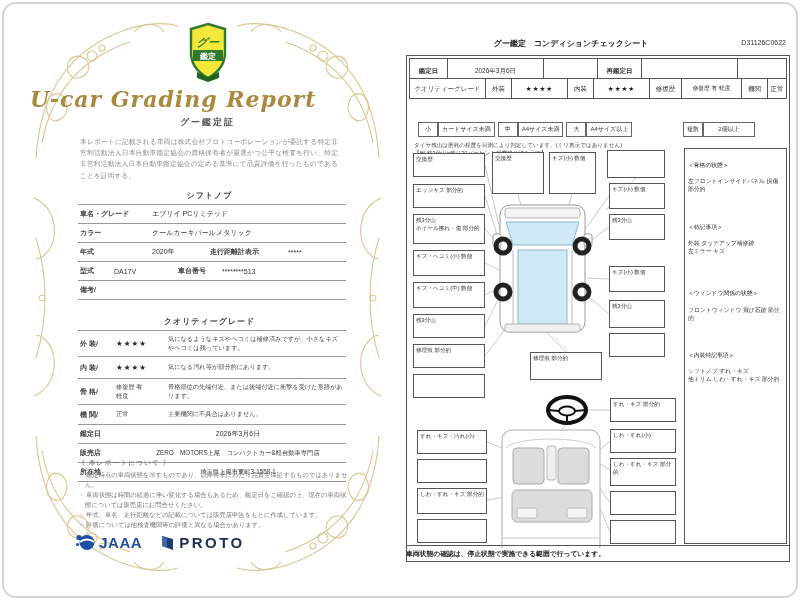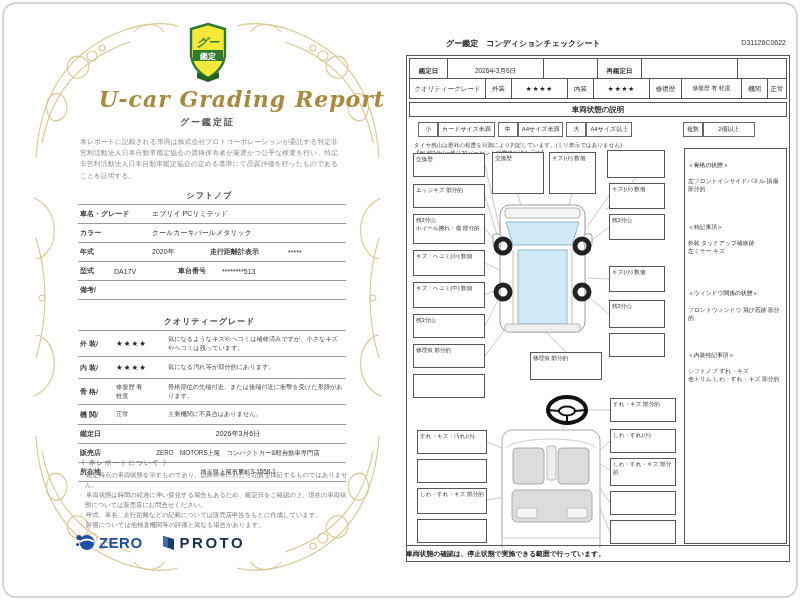--- a/index.html
+++ b/index.html
@@ -5,21 +5,21 @@
   * { margin:0; padding:0; box-sizing:border-box; }
   html,body { width:800px; height:600px; background:#fff; font-family:"Liberation Sans","DejaVu Sans",sans-serif; color:#333; }
   #stage { position:relative; width:800px; height:600px; background:#fff; overflow:hidden; }
   .outer-frame { position:absolute; inset:2px; border:2px solid #d4d4d4; border-radius:14px; pointer-events:none; }
 
   
   #left-page { position:absolute; left:30px; top:8px; width:355px; height:578px; }
   #ornaments { position:absolute; inset:0; z-index:0; }
   .lp-content { position:relative; z-index:1; }
   #badge { position:absolute; left:158px; top:14px; }
-  #lp-title { position:absolute; left:0; top:78px; width:355px; text-align:right;
+  #lp-title { position:absolute; left:0; top:78px; width:355px; text-align:left;
               font-family:"DejaVu Serif",serif; font-style:italic; font-weight:bold;
               font-size:22px; color:#a8893d; letter-spacing:1px; }
   #lp-subtitle { position:absolute; left:0; top:108px; width:355px; text-align:center;
                  font-size:9px; font-weight:bold; color:#555; letter-spacing:2px; }
   #lp-intro { position:absolute; left:50px; top:128px; width:258px; font-size:6.8px;
               line-height:1.65; color:#8a8a8a; text-align:justify; }
   .sec-head { position:absolute; width:263px; left:48px; text-align:center; font-size:8px;
               font-weight:bold; color:#444; letter-spacing:1px; }
   .ltable { position:absolute; left:48px; width:268px; border-top:1px solid #999; }
   .lrow { display:flex; align-items:center; border-bottom:1px solid #999; min-height:19px;
@@ -32,21 +32,21 @@
   #about .a-title { font-size:6.8px; color:#666; margin-bottom:2px; letter-spacing:1px; }
   #about .a-item { padding-left:7px; text-indent:-7px; margin-bottom:1px; }
   #lp-logos { position:absolute; left:0px; top:525px; width:260px; display:flex; gap:18px;
               align-items:center; justify-content:center; }
   .proto-word { font-size:15px; font-weight:800; color:#1d50a2; letter-spacing:0.5px; }
   .jaaa-word  { font-size:15px; font-weight:800; color:#1a2f55; letter-spacing:2.5px; }
   .logo-pair { display:flex; align-items:center; gap:4px; }
 
   
   #right-page { position:absolute; left:406px; top:36px; width:384px; height:530px; font-size:7px; }
-  #rp-title { position:absolute; left:40px; top:2px; width:250px; font-size:8px; font-weight:bold; color:#222; }
+  #rp-title { position:absolute; left:40px; top:2px; width:250px; text-align:center; font-size:8px; font-weight:bold; color:#222; }
   #rp-docnum { position:absolute; right:4px; top:3px; font-size:7px; color:#333; }
   #rp-border { position:absolute; left:0; top:19px; width:384px; height:507px; border:1px solid #555; background:#fff; }
   .hrow { position:absolute; display:flex; border:1px solid #555; background:#fff; }
   .hrow > div { border-right:1px solid #555; display:flex; align-items:center; justify-content:center;
                 text-align:center; padding:1px; font-size:6.5px; line-height:1.2; }
   .hrow > div:last-child { border-right:none; }
   #band { position:absolute; left:3px; top:66px; width:378px; height:15px; border:1px solid #555;
           display:flex; align-items:center; justify-content:center; font-weight:bold; font-size:7.5px; }
   .legend { position:absolute; top:86px; display:flex; }
   .legend span { border:1px solid #666; padding:2px 3px; font-size:6px; display:flex; align-items:center; justify-content:center; }
@@ -183,21 +183,21 @@
     </div>
 
     <div id="lp-logos">
       <span class="logo-pair">
         <svg width="20" height="18" viewBox="0 0 20 18">
           <circle cx="12" cy="9.5" r="7.5" fill="#1d50a2"></circle>
           <path d="M5 9 C9 5.5 15 5.5 19 9" stroke="#fff" stroke-width="2" fill="none"></path>
           <circle cx="4" cy="4.5" r="2.6" fill="#1d50a2"></circle>
           <circle cx="2.6" cy="11.5" r="1.6" fill="#1d50a2"></circle>
         </svg>
-        <span class="proto-word">ZERO</span>
+        <span class="proto-word">JAAA</span>
       </span>
       <span class="logo-pair">
         <svg width="15" height="17" viewBox="0 0 15 17">
           <path d="M2 2 L13 5 L13 16 L2 12 Z" fill="#1a3c6e"></path>
           <path d="M2 2 L7 3.4 L7 13.8 L2 12 Z" fill="#3f6aa8"></path>
         </svg>
         <span class="jaaa-word">PROTO</span>
       </span>
     </div>
   </div>
@@ -222,21 +222,20 @@
     <div style="width:26px;">外装</div>
     <div style="width:56px;" class="stars">★★★★</div>
     <div style="width:26px;">内装</div>
     <div style="width:56px;" class="stars">★★★★</div>
     <div style="width:32px;">修復歴</div>
     <div style="width:60px; font-size:5.8px;">修復歴 有 軽度</div>
     <div style="width:26px;">機関</div>
     <div style="flex:1;">正常</div>
   </div>
 
-  <div id="band">車両状態の説明</div>
 
   <div class="legend" style="left:12px;">
     <span class="k">小</span>
     <span>カードサイズ未満</span>
     <span class="k" style="margin-left:3px;">中</span>
     <span>A4サイズ未満</span>
     <span class="k" style="margin-left:3px;">大</span>
     <span>A4サイズ以上</span>
   </div>
   <div class="legend" style="left:277px;">

